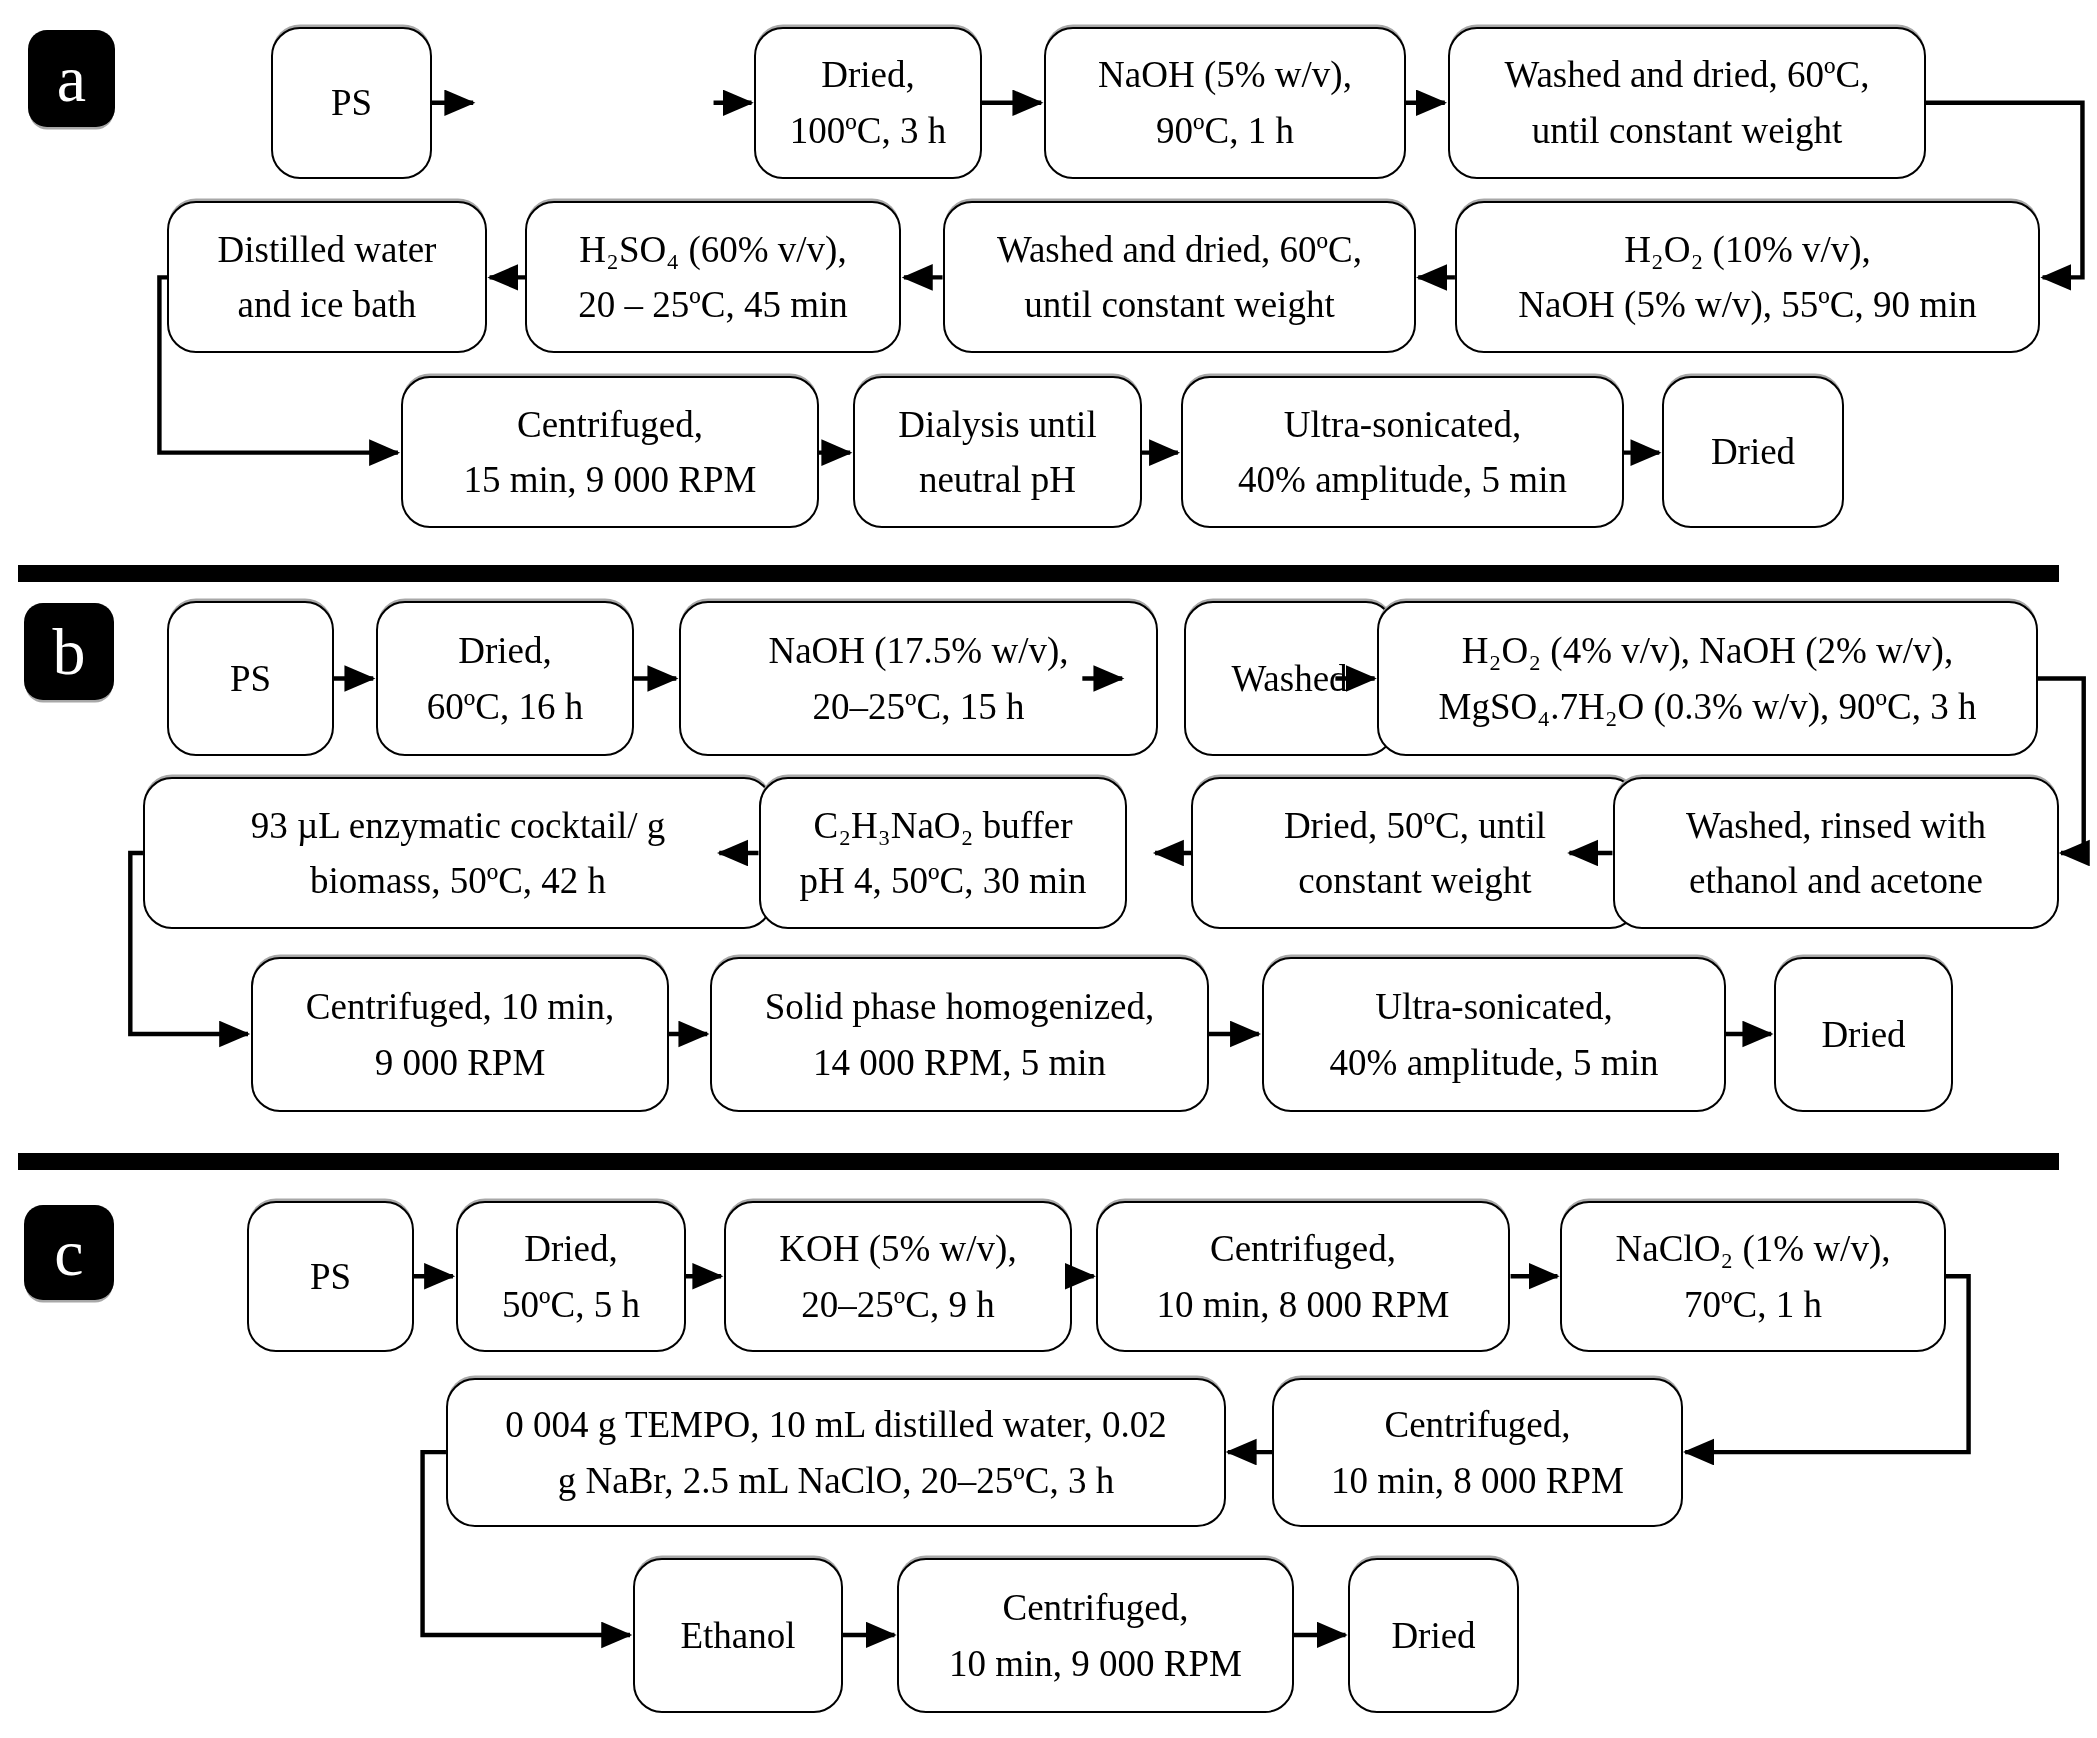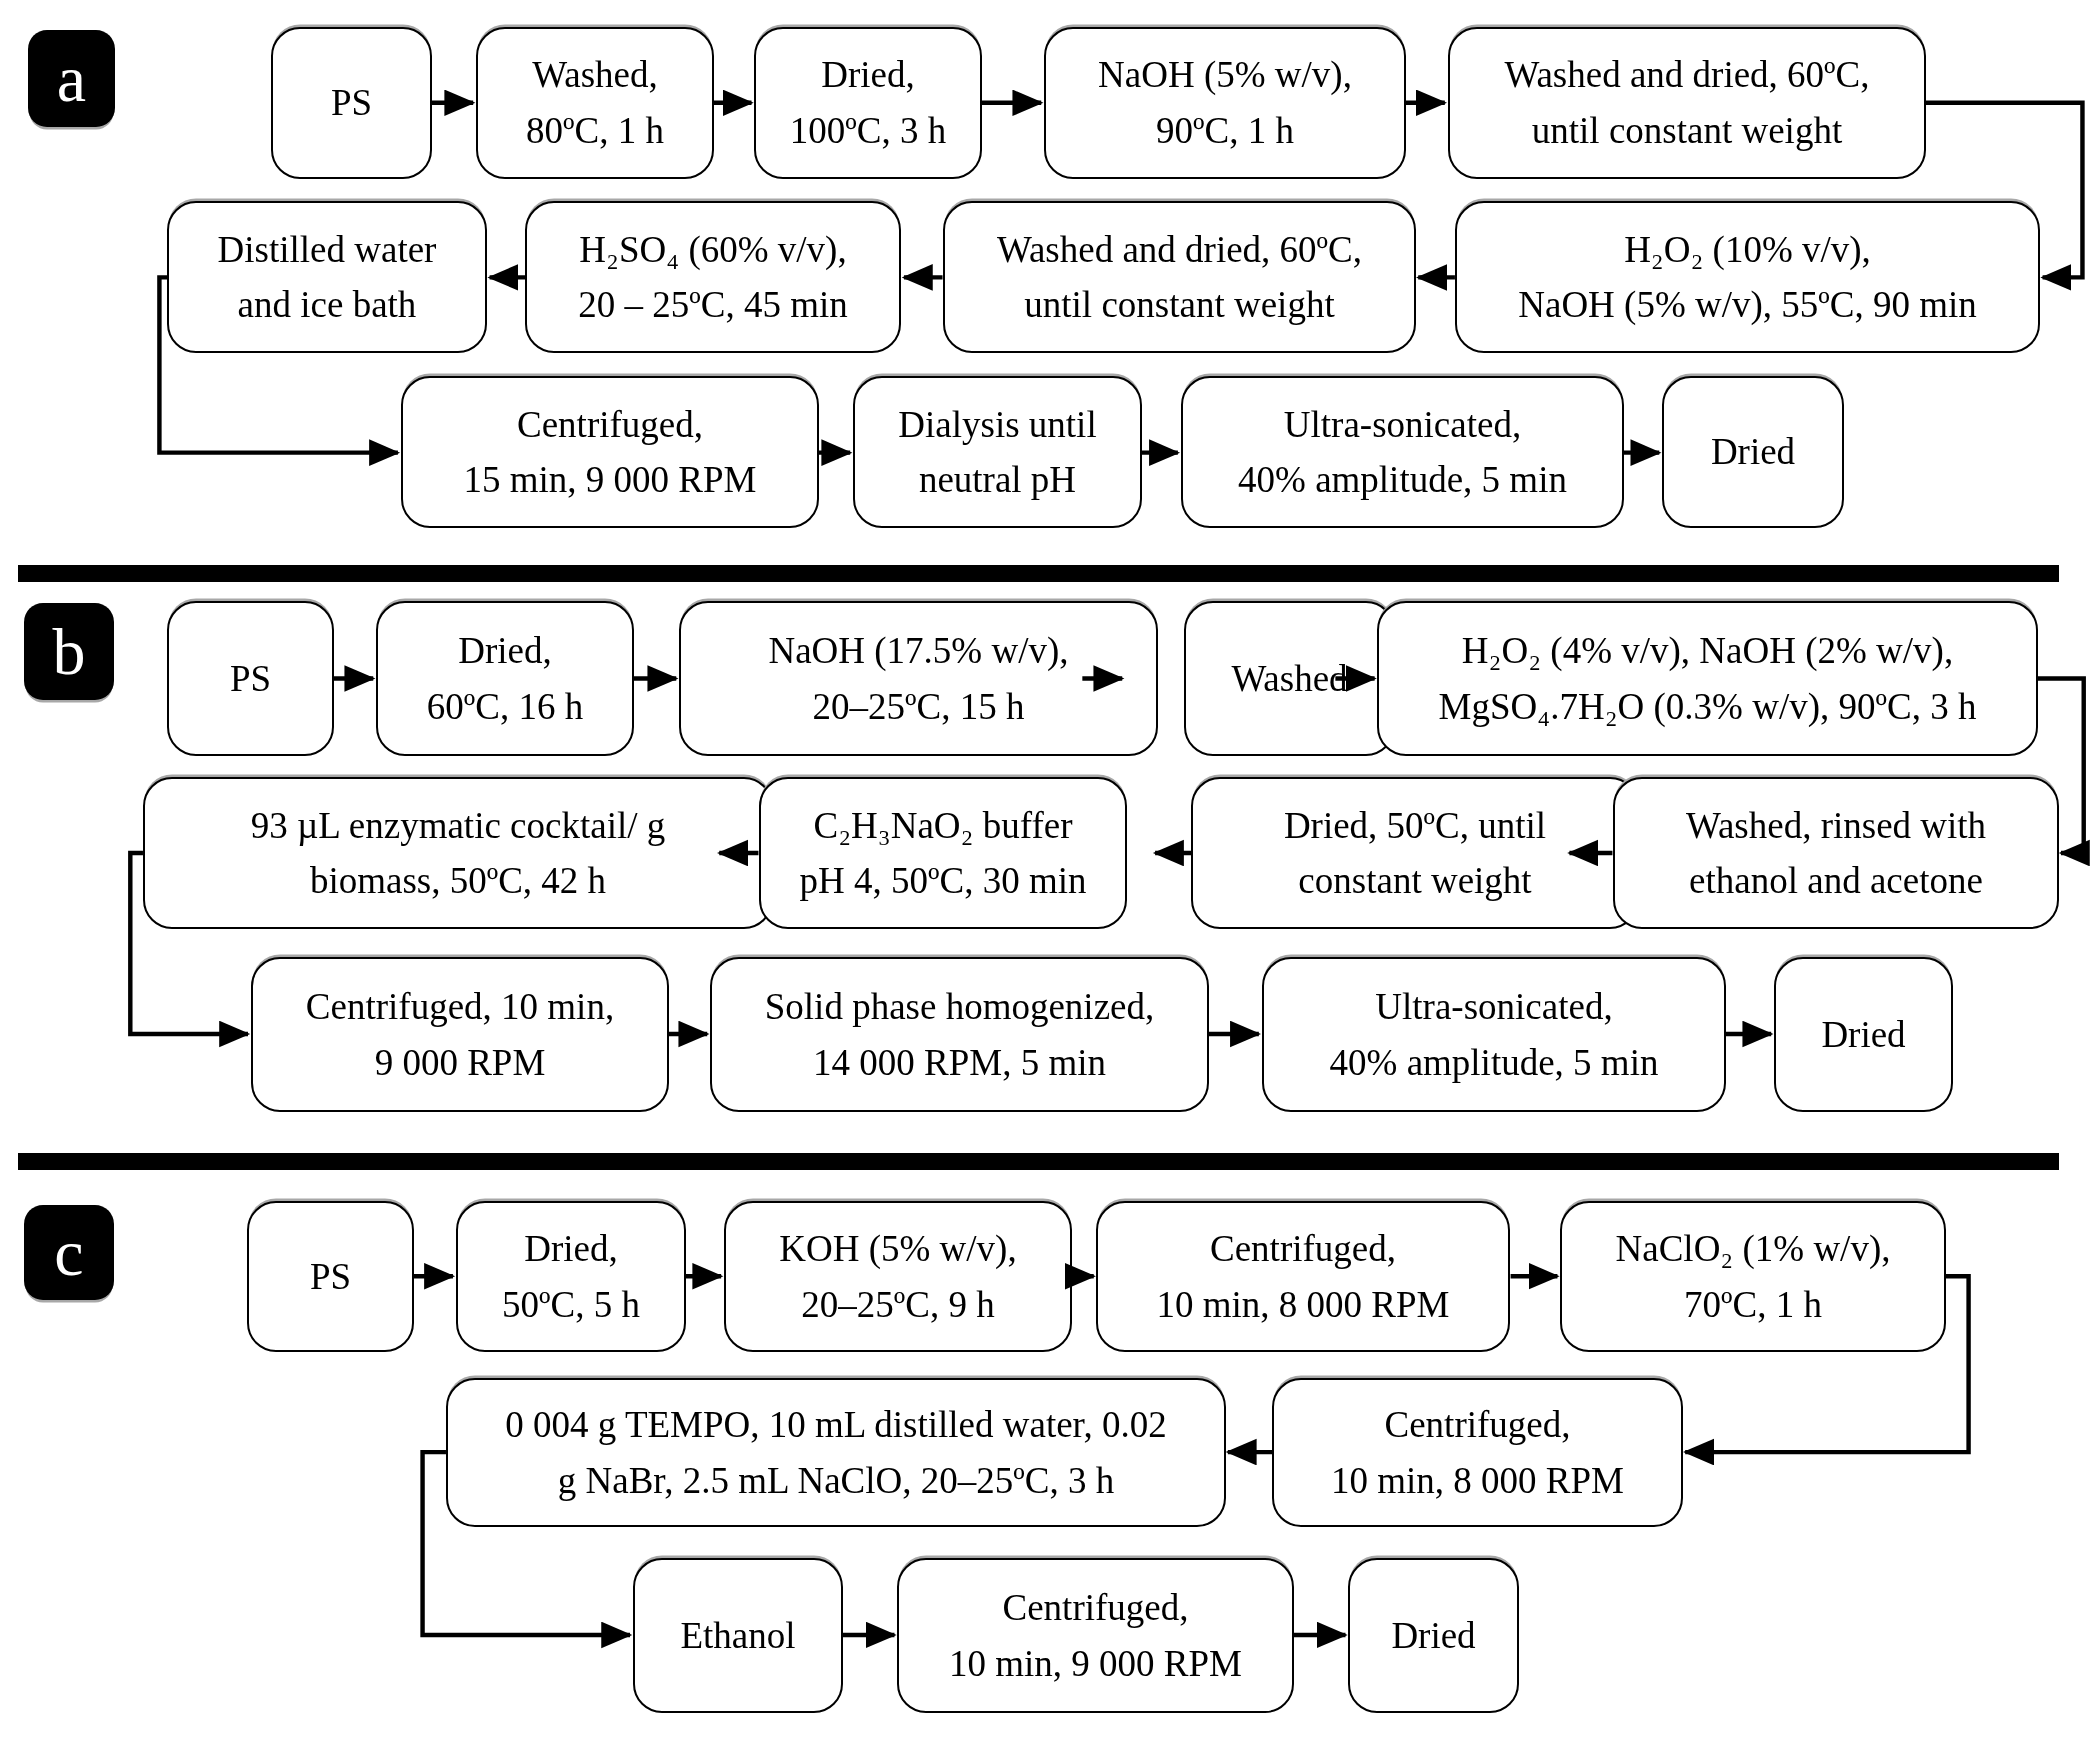--- a/index.html
+++ b/index.html
@@ -43,22 +43,20 @@
 
   <div class="badge" style="left:28px;top:30px;width:87px;height:97px">a</div>
   <div class="badge" style="left:24px;top:603px;width:90px;height:97px">b</div>
   <div class="badge" style="left:24px;top:1205px;width:90px;height:95px">c</div>
 
   <div class="divider" style="top:565px"></div>
   <div class="divider" style="top:1153px"></div>
 
   <div class="row" style="top:26.6px;height:152px">
     <div class="box" style="left:271px;width:161px">PS</div>
-    <div class="box" style="left:476px;width:238px">Washed,
-80ºC, 1 h</div>
     <div class="box" style="left:754px;width:228px">Dried,
 100ºC, 3 h</div>
     <div class="box" style="left:1044px;width:362px">NaOH (5% w/v),
 90ºC, 1 h</div>
     <div class="box" style="left:1448px;width:478px">Washed and dried, 60ºC,
 until constant weight</div>
   </div>
   <div class="row" style="top:201px;height:152px">
     <div class="box" style="left:167px;width:320px">Distilled water
 and ice bath</div>

